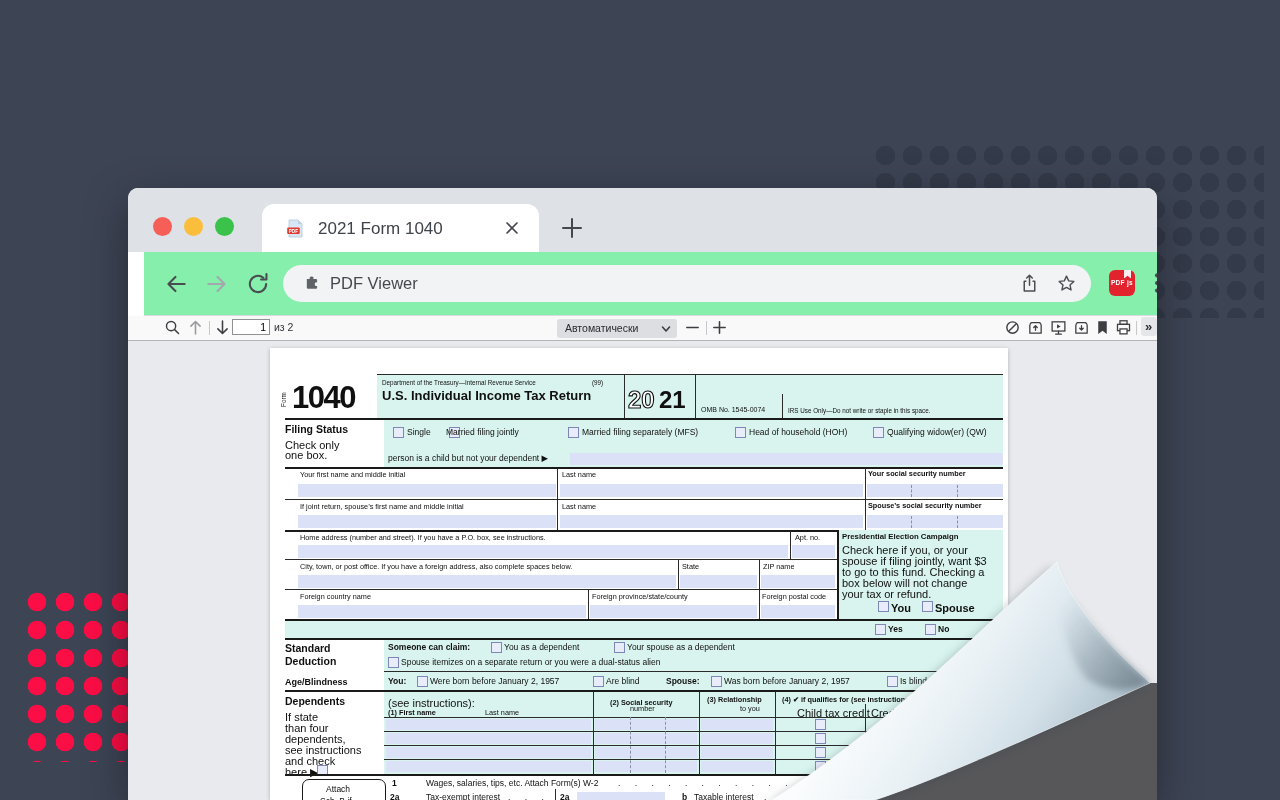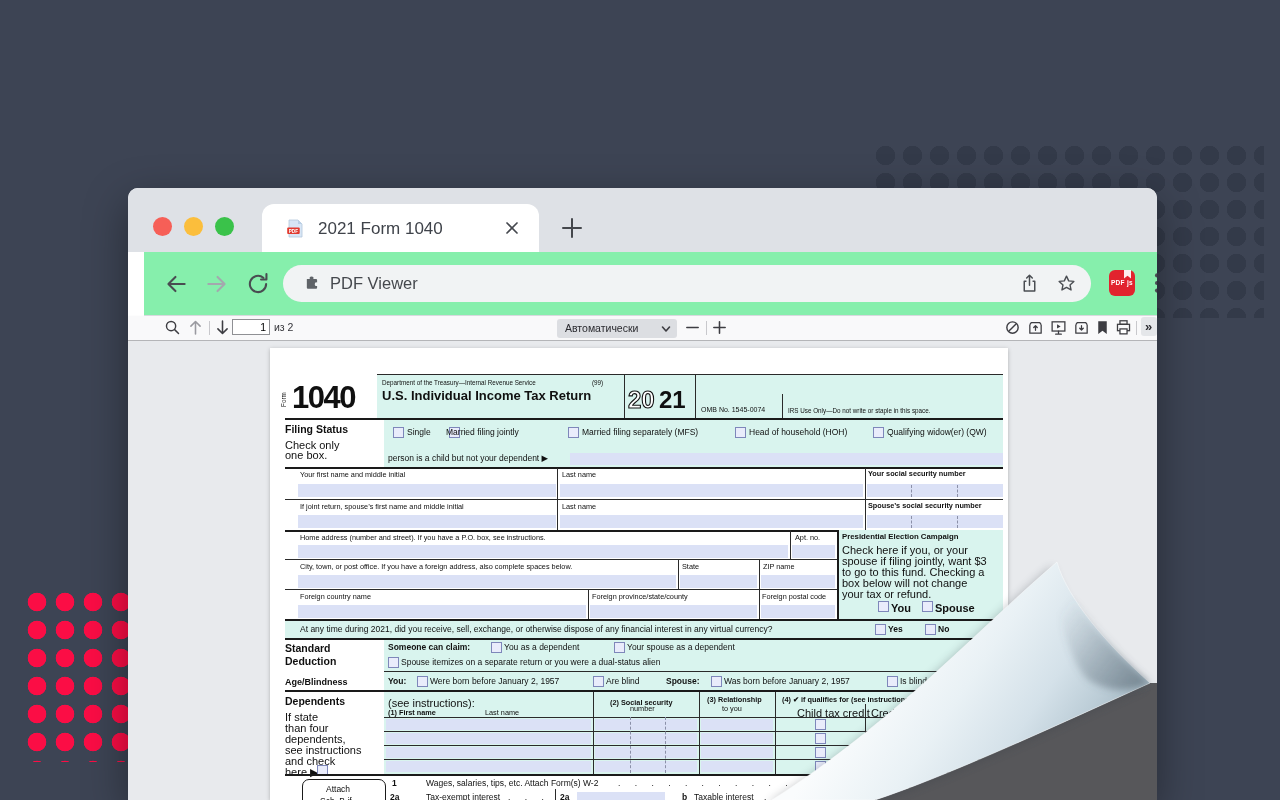--- a/index.html
+++ b/index.html
@@ -261,21 +261,20 @@
         <span class="f s8" style="left:572px;top:218px">to go to this fund. Checking a</span>
         <span class="f s8" style="left:572px;top:229px">box below will not change</span>
         <span class="f s8" style="left:572px;top:240px">your tax or refund.</span>
         <span class="cb" style="left:608px;top:253px"></span>
         <span class="f b s8" style="left:621px;top:254px">You</span>
         <span class="cb" style="left:652px;top:253px"></span>
         <span class="f b s8" style="left:665px;top:254px">Spouse</span>
         <div class="hl2" style="left:15px;top:271px;width:718px"></div>
 
         <div class="cyan" style="left:15px;top:273px;width:718px;height:17px"></div>
-        <span class="f" style="left:30px;top:277px">At any time during 2021, did you receive, sell, exchange, or otherwise dispose of any financial interest in any virtual currency?</span>
         <span class="cb" style="left:605px;top:276px"></span>
         <span class="f b" style="left:618px;top:277px">Yes</span>
         <span class="cb" style="left:655px;top:276px"></span>
         <span class="f b" style="left:668px;top:277px">No</span>
         <div class="hl2" style="left:15px;top:290px;width:718px"></div>
 
         <div class="cyan" style="left:114px;top:292px;width:619px;height:31px"></div>
         <span class="f b" style="left:15px;top:294px;font-size:10.5px">Standard</span>
         <span class="f b" style="left:15px;top:307px;font-size:10.5px">Deduction</span>
         <span class="f b" style="left:118px;top:295px">Someone can claim:</span>
@@ -300,21 +299,21 @@
         <span class="cb" style="left:617px;top:328px"></span>
         <span class="f" style="left:630px;top:329px">Is blind</span>
         <div class="hl2" style="left:15px;top:342px;width:718px"></div>
 
         <div class="cyan" style="left:114px;top:344px;width:619px;height:82px"></div>
         <span class="f b" style="left:15px;top:347px;font-size:10.5px">Dependents</span>
         <span class="f s8" style="left:118px;top:349px">(see instructions):</span>
         <span class="f s7 b" style="left:340px;top:351px">(2) Social security</span>
         <span class="f s7" style="left:360px;top:357px">number</span>
         <span class="f s7 b" style="left:437px;top:348px">(3) Relationship</span>
-        <span class="f s7" style="left:452px;top:357px">to you</span>
+        <span class="f s7" style="left:470px;top:357px">to you</span>
         <span class="f s7 b" style="left:512px;top:348px">(4) ✔ if qualifies for (see instructions):</span>
         <span class="f s8" style="left:527px;top:359px">Child tax credit</span>
         <span class="f s8" style="left:601px;top:359px">Credit for other dependents</span>
         <span class="f s7 b" style="left:118px;top:361px">(1) First name</span>
         <span class="f s7" style="left:215px;top:361px">Last name</span>
         <span class="f s8" style="left:15px;top:363px">If state</span>
         <span class="f s8" style="left:15px;top:374px">than four</span>
         <span class="f s8" style="left:15px;top:385px">dependents,</span>
         <span class="f s8" style="left:15px;top:396px">see instructions</span>
         <span class="f s8" style="left:15px;top:407px">and check</span>

